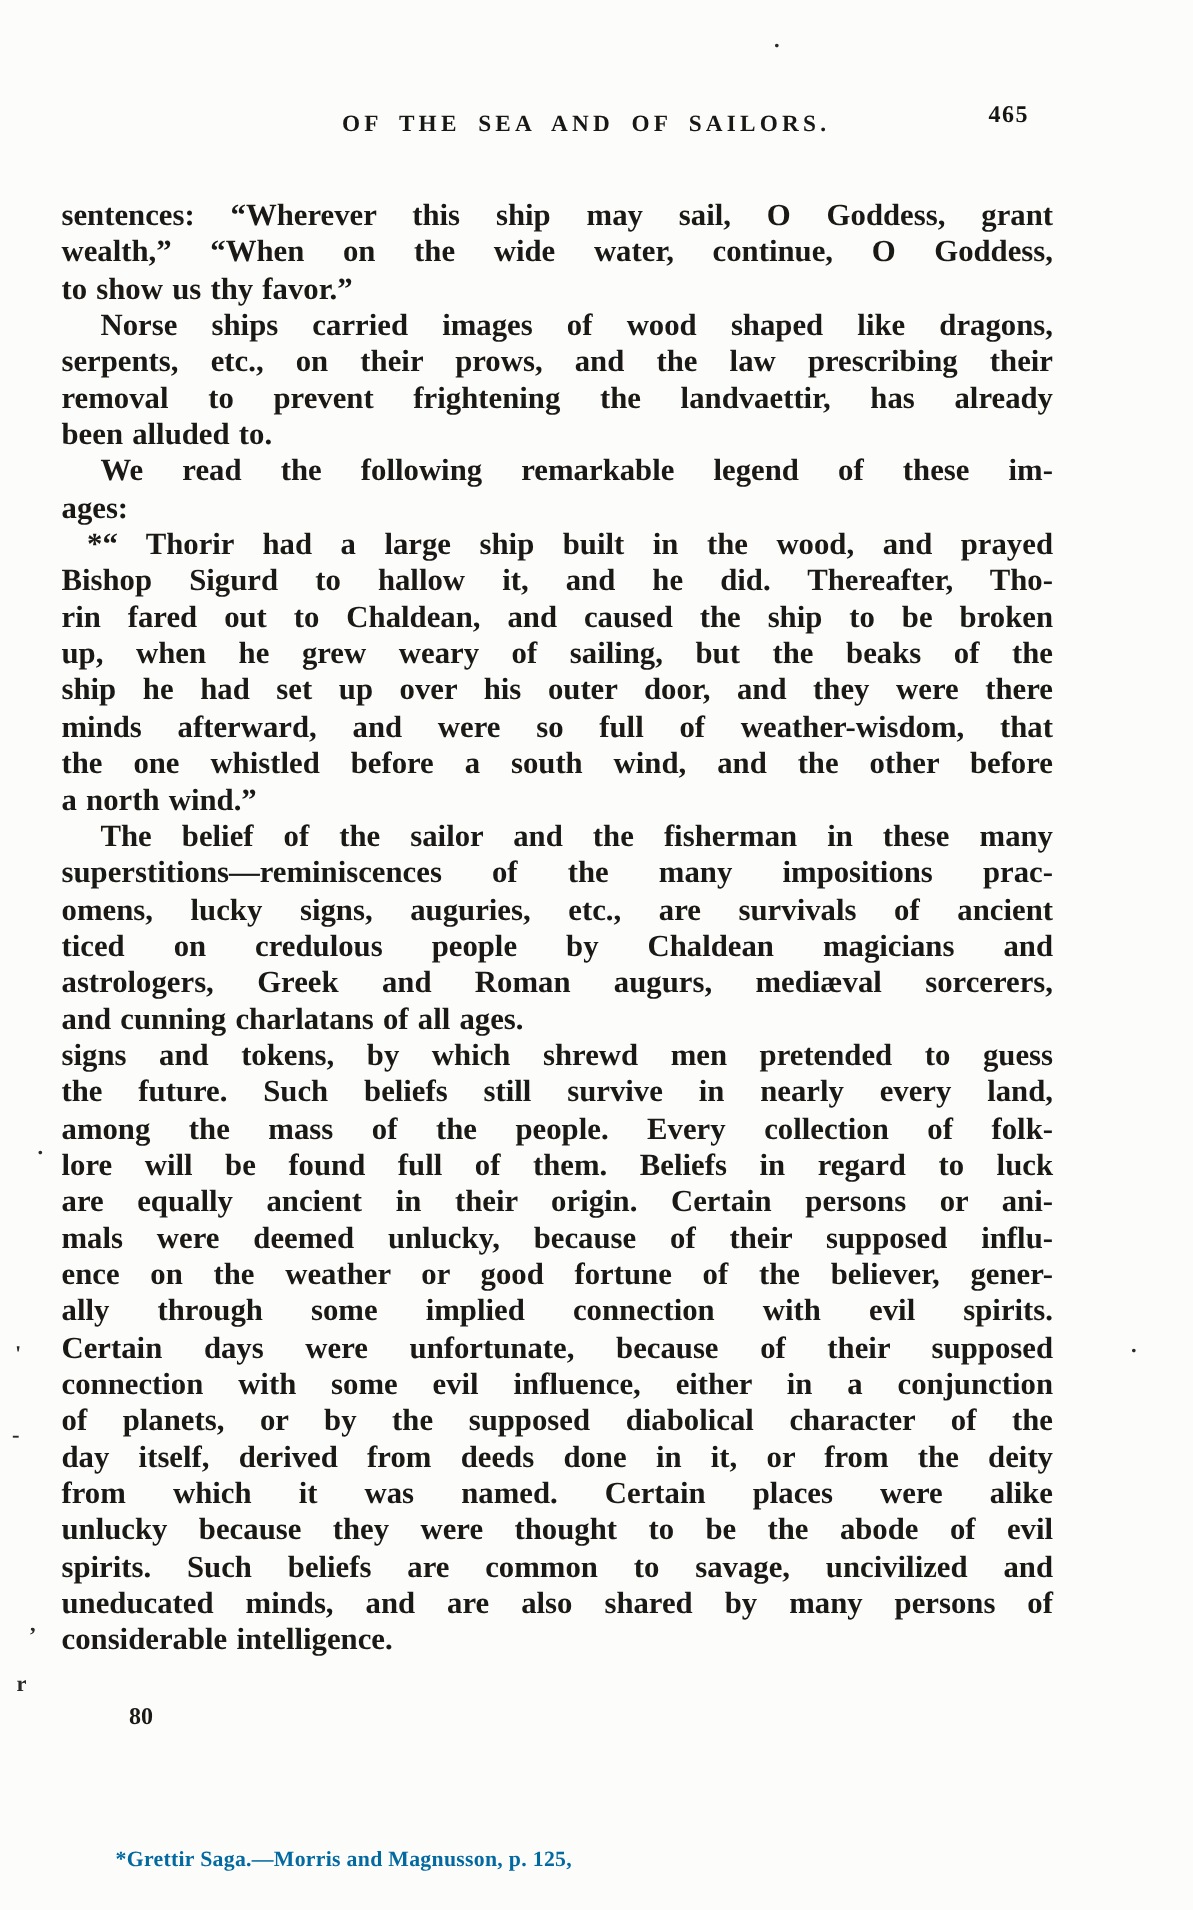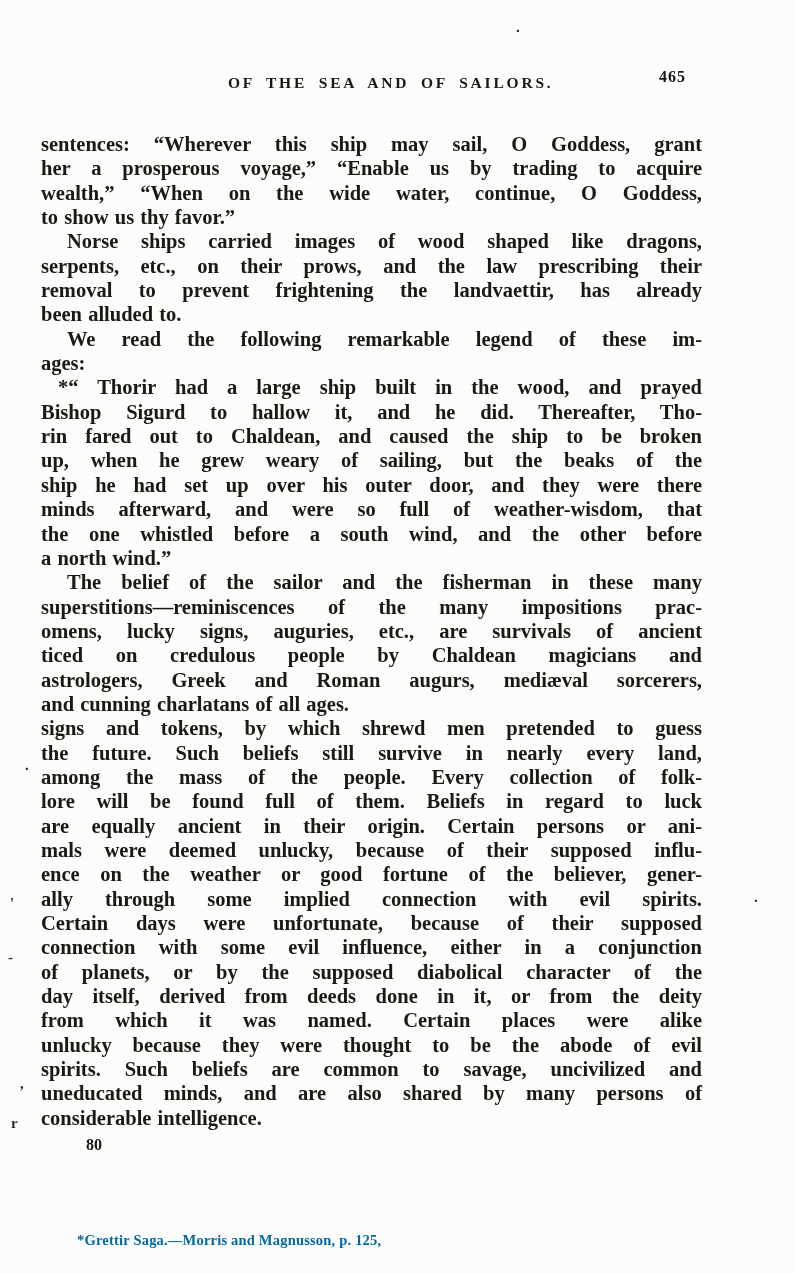--- a/index.html
+++ b/index.html
@@ -103,21 +103,20 @@
 
 <div class="page">
 
   <div class="running-title">OF THE SEA AND OF SAILORS.</div>
 
   <div class="page-number">465</div>
 
   <div class="text-block" id="text-block">
       <div class="para">
         <div class="line">sentences: “Wherever this ship may sail, O Goddess, grant</div>
-        <div class="line">her a prosperous voyage,” “Enable us by trading to acquire</div>
         <div class="line">wealth,” “When on the wide water, continue, O Goddess,</div>
         <div class="line last">to show us thy favor.”</div>
       </div>
       <div class="para">
         <div class="line indent">Norse ships carried images of wood shaped like dragons,</div>
         <div class="line">serpents, etc., on their prows, and the law prescribing their</div>
         <div class="line">removal to prevent frightening the landvaettir, has already</div>
         <div class="line last">been alluded to.</div>
       </div>
       <div class="para">

